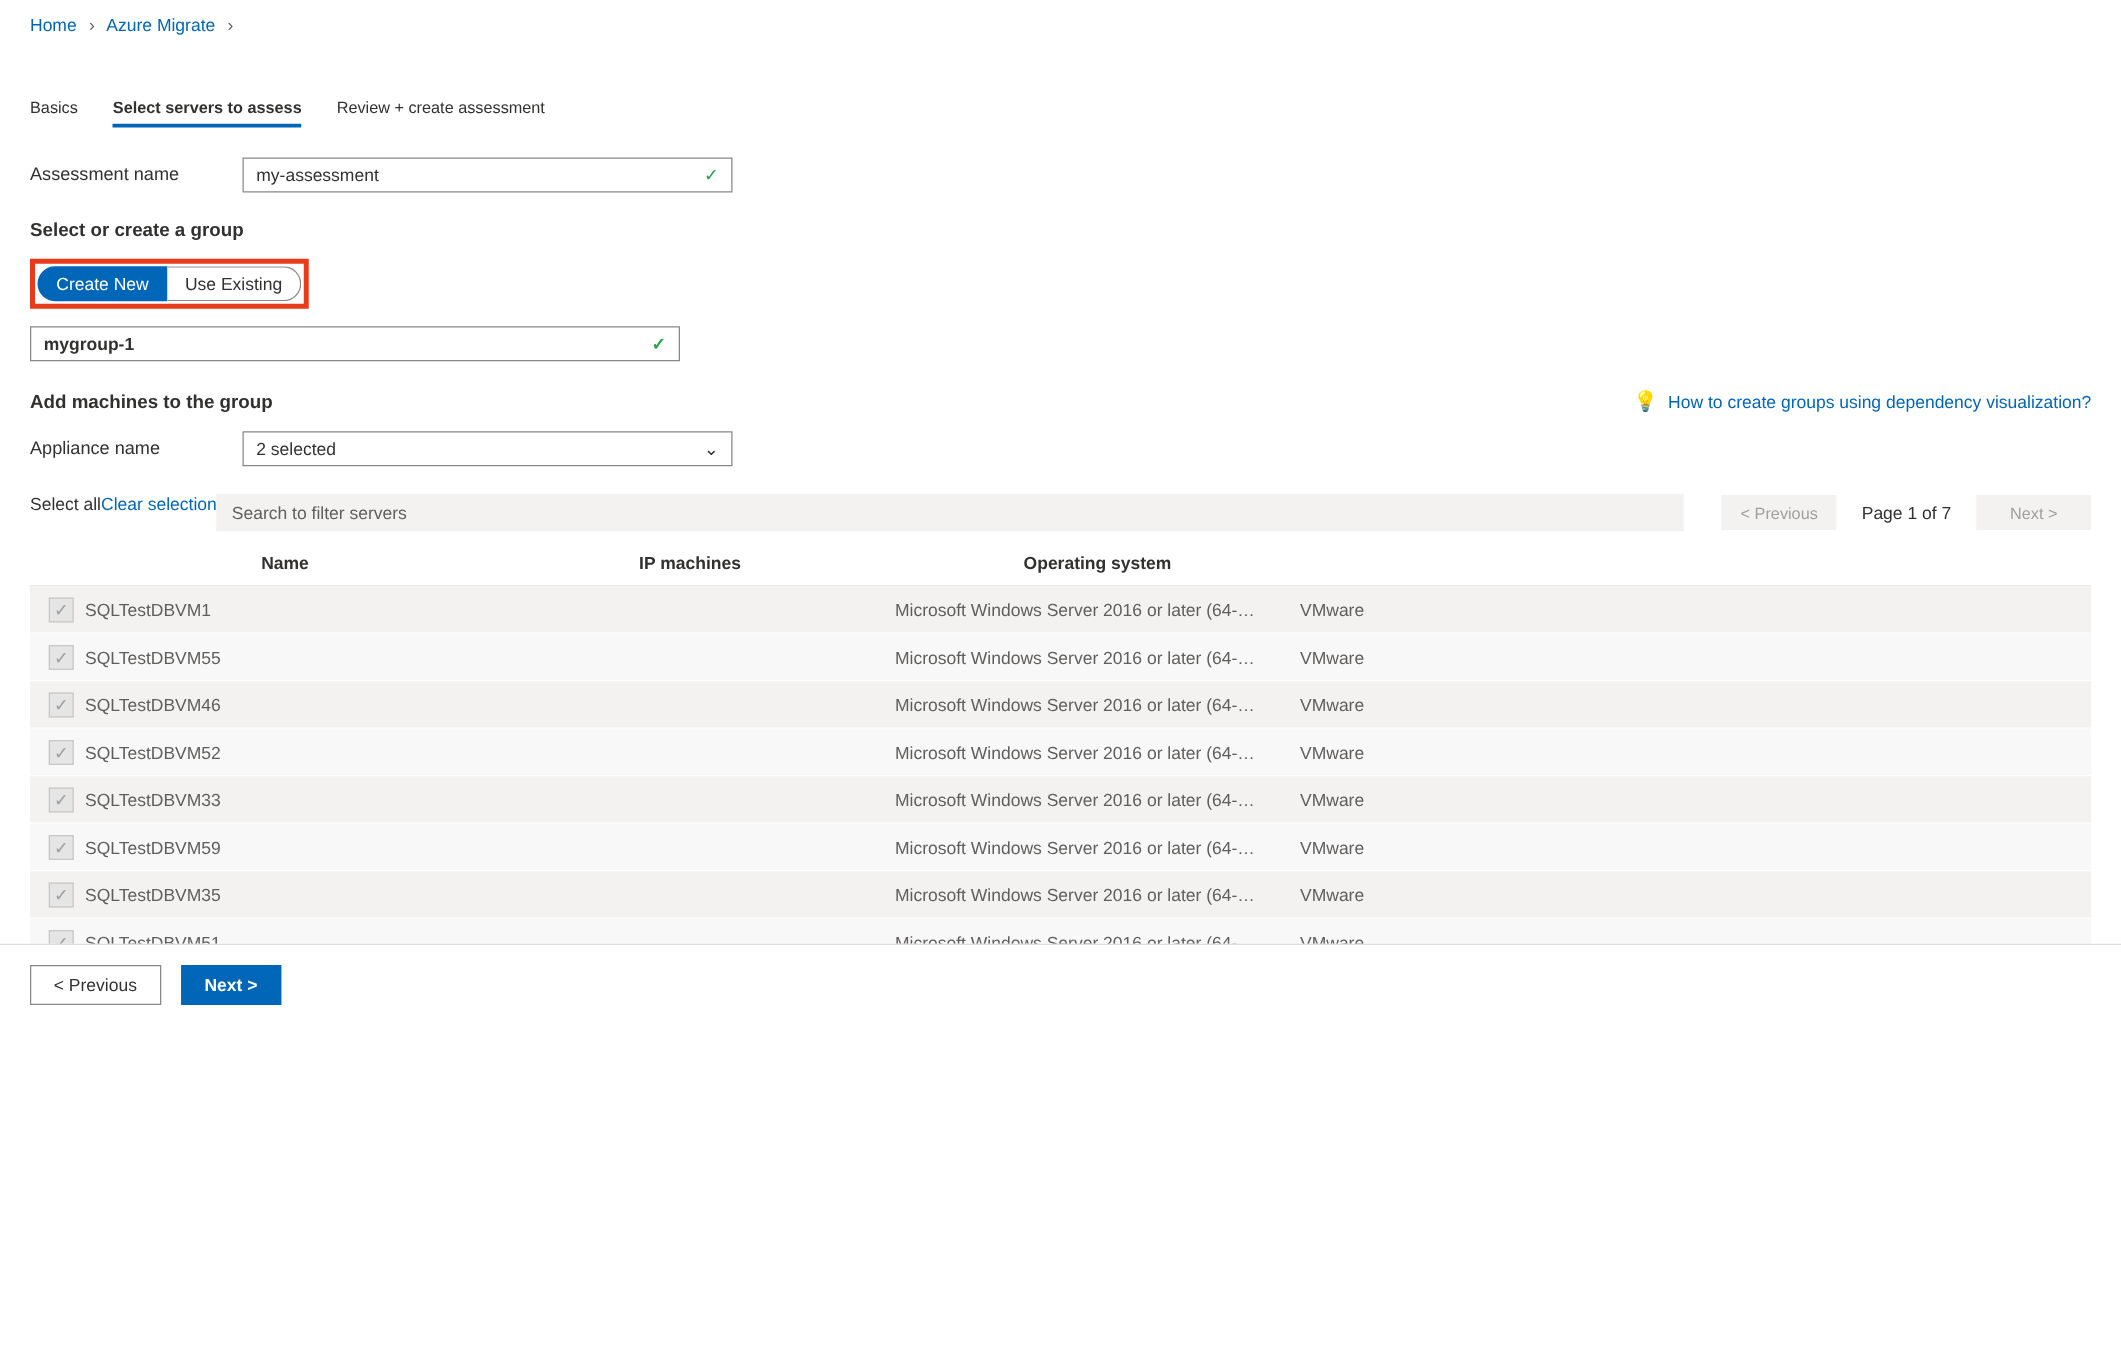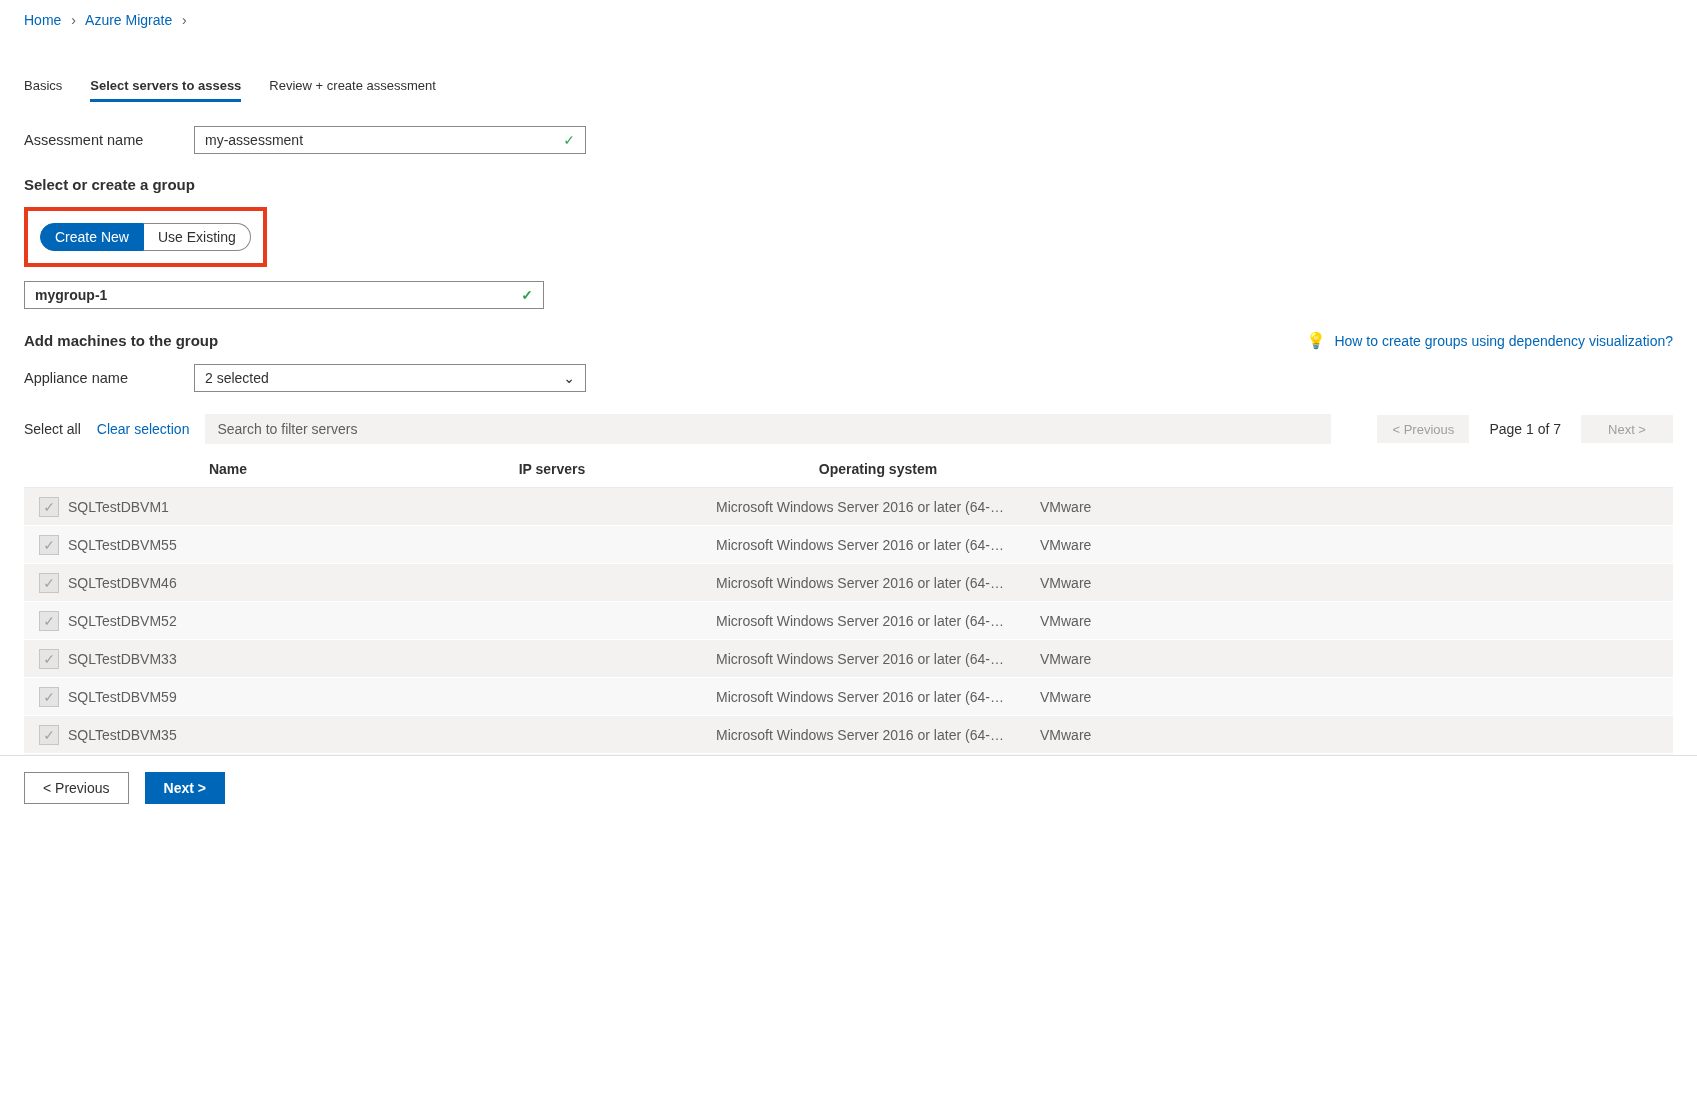--- a/index.html
+++ b/index.html
@@ -52,21 +52,21 @@
   }
   .text-input.w-370 { width: 392px; }
   .text-input.w-520 { width: 520px; margin-bottom: 22px; font-weight: bold; }
   .text-input .val { color: #323130; flex: 1; }
   .check-icon { color: #2aa44f; font-size: 14px; }
   .chev-icon { color: #323130; font-size: 14px; }
 
   .section-title { font-weight: 600; font-size: 15px; margin-bottom: 14px; }
 
   
-  .pill-highlight { border: 4px solid #e83b1c; display: inline-block; padding: 12px; margin-bottom: 14px; }
+  .pill-highlight { border: 4px solid #e83b1c; display: inline-block; padding: 2px; margin-bottom: 14px; }
   .pill-group { display: inline-flex; align-items: center; }
   .pill {
     border: 1px solid #8a8886;
     height: 28px;
     display: inline-flex;
     align-items: center;
     padding: 0 14px;
     font-size: 14px;
     cursor: pointer;
     background: #fff;
@@ -74,21 +74,21 @@
   .pill.left  { border-radius: 16px 0 0 16px; }
   .pill.right { border-radius: 0 16px 16px 0; border-left: none; }
   .pill.active { background: #0066b8; color: #fff; border-color: #0066b8; }
 
   
   .add-row { display:flex; justify-content:space-between; align-items:center; margin-bottom: 14px; }
   .help-link { display:flex; align-items:center; gap:8px; }
   .bulb-icon { color: #f2c811; font-size: 16px; }
 
   
-  .tbl-ctrl { display:flex; align-items:center; gap:16px; margin-bottom: 6px; }
+  .tbl-ctrl { display:flex; margin-bottom: 6px; }
   .select-all { color: #323130; cursor: pointer; }
   .clear-sel  { color: #0066b8; cursor: pointer; }
   .search-bar {
     flex:1; background:#f3f2f1; height:30px; border:none;
     display:flex; align-items:center; padding:0 12px; color:#605e5c;
   }
   .pager { display:flex; align-items:center; gap:20px; color:#605e5c; margin-left: 30px; }
   .pager-btn {
     background:#f3f2f1; color:#a19f9d; height:28px; width:92px;
     display:flex; align-items:center; justify-content:center;
@@ -205,21 +205,21 @@
       <div class="pager-btn">&lt; Previous</div>
       <span class="page-info">Page 1 of 7</span>
       <div class="pager-btn">Next &gt;</div>
     </div>
   </div>
 
   
   <div class="tbl-head">
     <div class="col-cb"></div>
     <div class="col-name cell">Name</div>
-    <div class="col-ip cell">IP servers</div>
+    <div class="col-ip cell">IP machines</div>
     <div class="col-os cell">Operating system</div>
   </div>
 
   
   <div id="tbl-body">
       <div class="tbl-row odd">
         <div class="col-cb">
           <div class="cb-box selected">✓</div>
         </div>
         <div class="col-name cell">SQLTestDBVM1</div>

